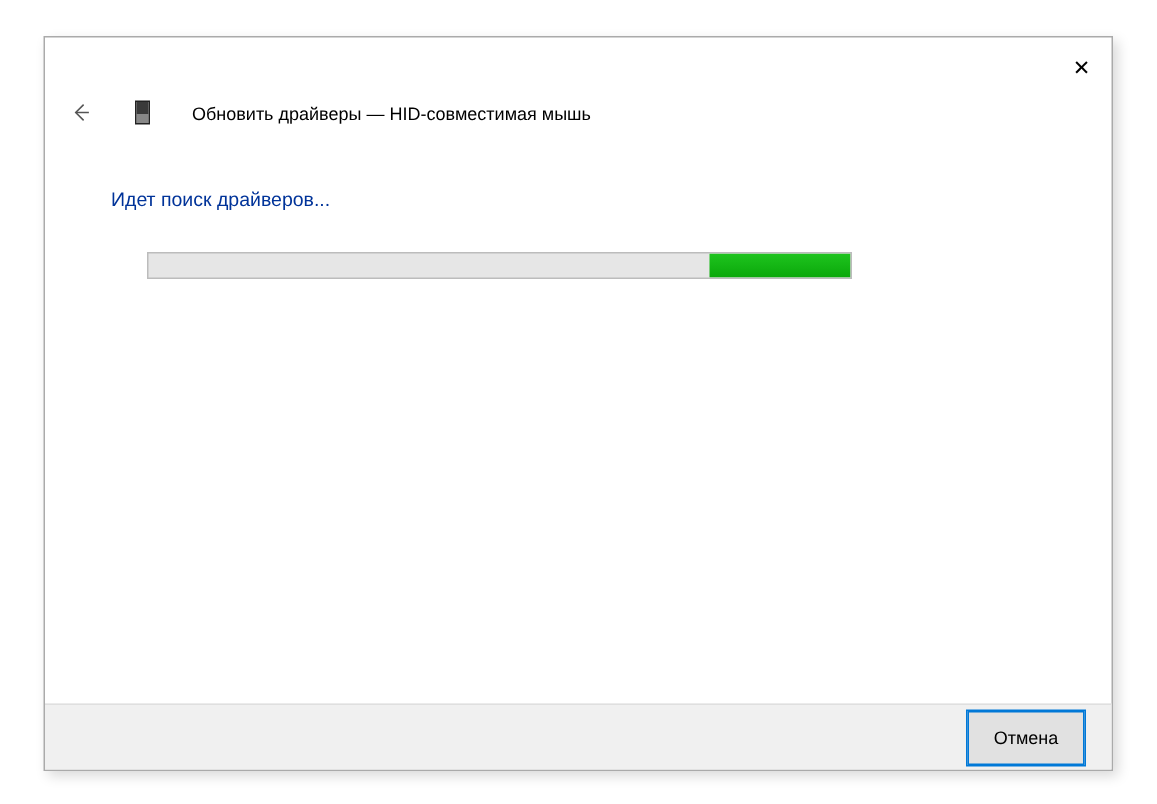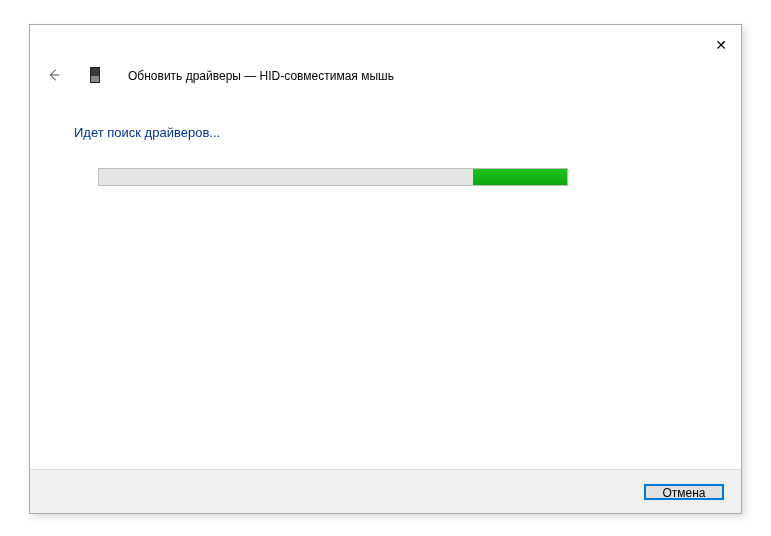--- a/index.html
+++ b/index.html
@@ -116,21 +116,21 @@
       background: #f0f0f0;
       border-top: 1px solid #dfdfdf;
       display: flex;
       justify-content: flex-end;
       align-items: center;
       padding-right: 18px;
     }
     
     .cancel-btn {
       min-width: 78px;
-      height: 14px;
+      height: 36px;
       background: #e1e1e1;
       border: 1px solid #0078d7;
       outline: 1px solid #0078d7;
       font-size: 12px;
       font-family: inherit;
       cursor: pointer;
       padding: 0 12px;
     }
   </style>
 </head>

